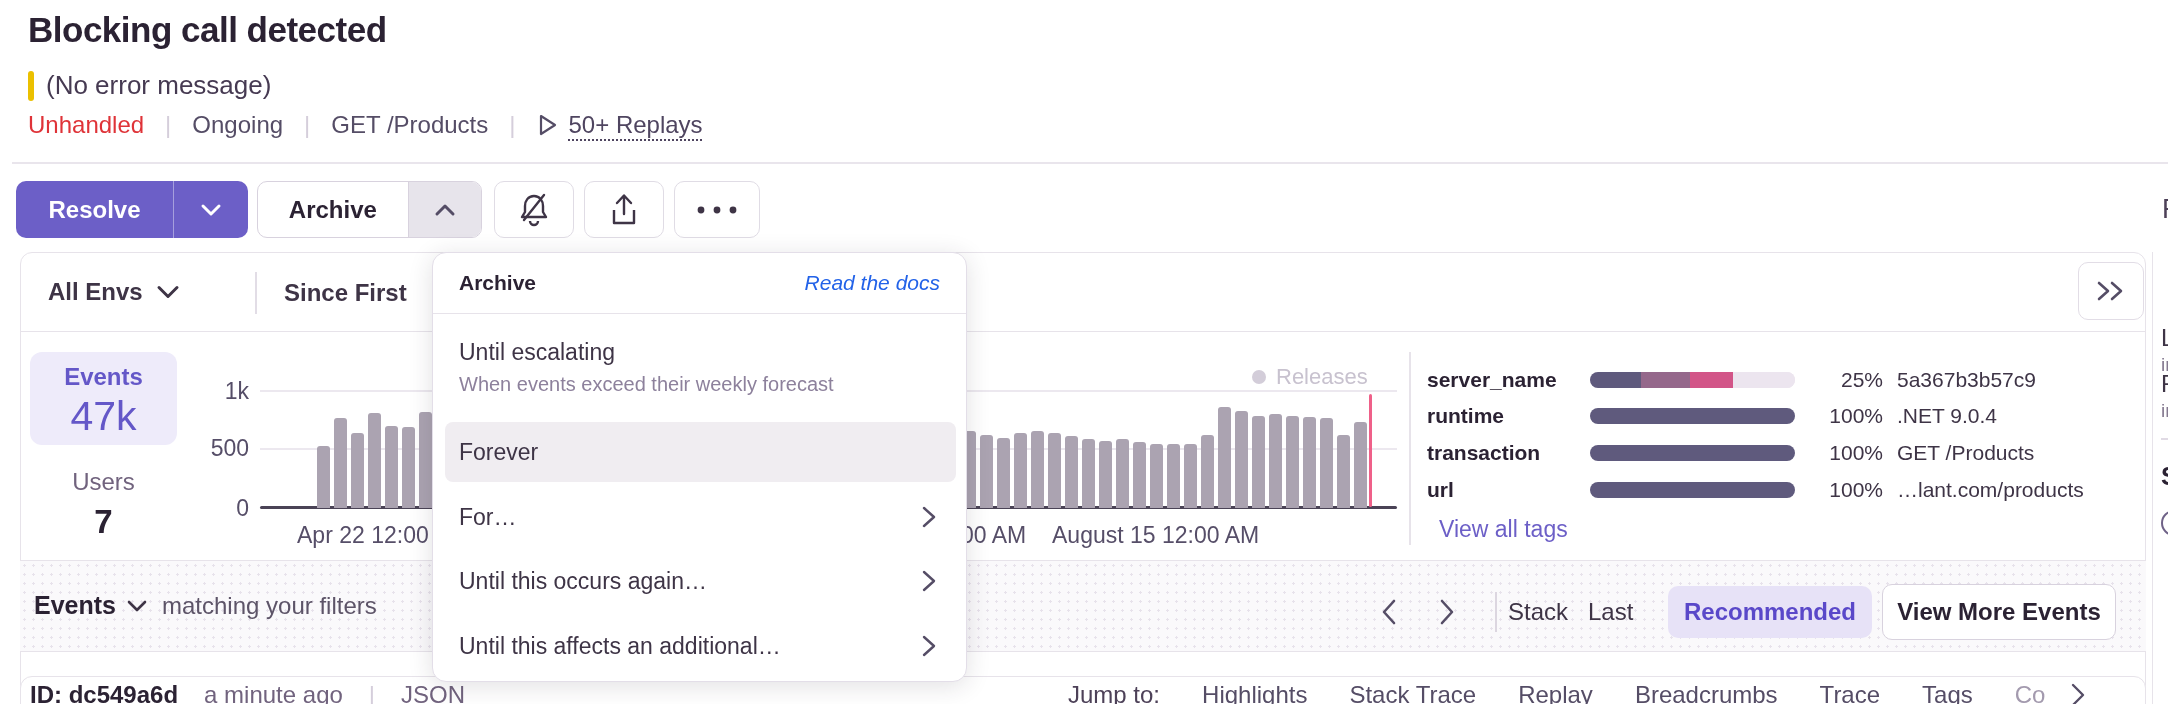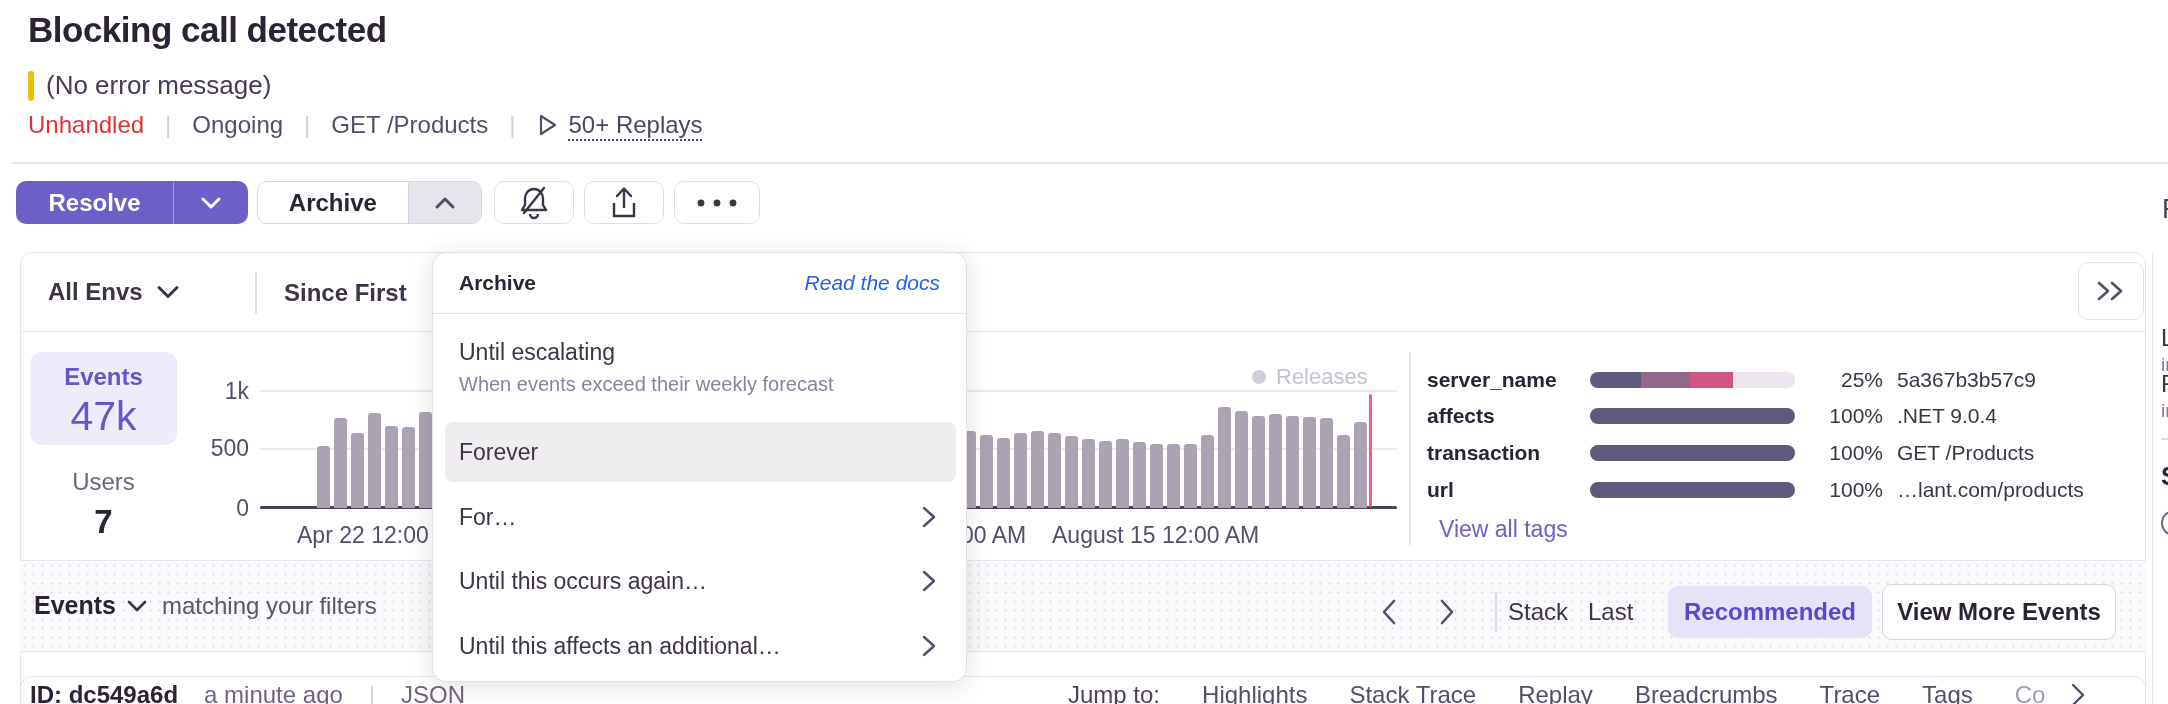--- a/index.html
+++ b/index.html
@@ -11,21 +11,21 @@
   .err-row { left:16px; top:70px; display:flex; align-items:center; gap:12px; }
   .level-bar { width:6px; height:30px; border-radius:3px; }
   .err-text { font-size:26px; color:#463a52; }
   .meta-row { left:16px; top:111px; display:flex; align-items:center; gap:21px; font-size:24px; color:#554d66; }
   .meta-sep { color:#d5cedb; font-size:24px; }
   .unhandled { font-weight:500; }
   .replays { display:flex; align-items:center; gap:10px; }
   .replays a { color:#4f4560; text-decoration:underline dotted 2px; text-underline-offset:6px; }
   .hdr-divider { left:0; top:162px; width:2168px; height:1.5px; background:#e9e5ec; }
   
-  .btn { position:absolute; top:181px; height:43px; border-radius:10px; display:flex; align-items:center; justify-content:center; cursor:pointer; }
+  .btn { position:absolute; top:181px; height:57px; border-radius:10px; display:flex; align-items:center; justify-content:center; cursor:pointer; }
   .btn-resolve { left:16px; width:232px; background:#6c5fc7; color:#fff; }
   .btn-resolve .main { width:157px; font-size:24px; font-weight:700; text-align:center; }
   .btn-resolve .caret { width:75px; border-left:1.5px solid rgba(255,255,255,.4); display:flex; align-items:center; justify-content:center; height:100%; }
   .btn-archive { left:257px; width:225px; background:#fff; border:1.5px solid #d8d2de; }
   .btn-archive .main { width:151px; font-size:24px; font-weight:700; color:#2b2233; text-align:center; }
   .btn-archive .caret { width:74px; height:100%; background:#e7e4eb; border-left:1.5px solid #d8d2de; border-radius:0 9px 9px 0; display:flex; align-items:center; justify-content:center; }
   .btn-icon { background:#fff; border:1.5px solid #e0dce5; width:80px; }
   .overflow-frag { left:2150px; top:194px; font-size:27px; color:#4d4158; }
   
   .main-panel { left:8px; top:252px; width:2126px; height:452px; background:#fff; border:1.5px solid #e7e3ea; border-radius:12px 12px 0 0; }
@@ -291,21 +291,21 @@
   <span class="tag-bar">
       <div class="seg" style="width: 25%; background: rgb(95, 90, 125);"></div>
       <div class="seg" style="width: 24%; background: rgb(149, 104, 139);"></div>
       <div class="seg" style="width: 21%; background: rgb(210, 85, 136);"></div>
       <div class="seg" style="width: 30%; background: rgb(236, 229, 239);"></div>
     </span>
   <span class="tag-pct">25%</span>
   <span class="tag-val">5a367b3b57c9</span>
 </div>
 <div class="tag-row" style="top:401px">
-  <span class="tag-name">affects</span>
+  <span class="tag-name">runtime</span>
   <span class="tag-bar">
       <div class="seg" style="width: 100%; background: rgb(95, 90, 125);"></div>
     </span>
   <span class="tag-pct">100%</span>
   <span class="tag-val">.NET 9.0.4</span>
 </div>
 <div class="tag-row" style="top:438px">
   <span class="tag-name">transaction</span>
   <span class="tag-bar">
       <div class="seg" style="width: 100%; background: rgb(95, 90, 125);"></div>

